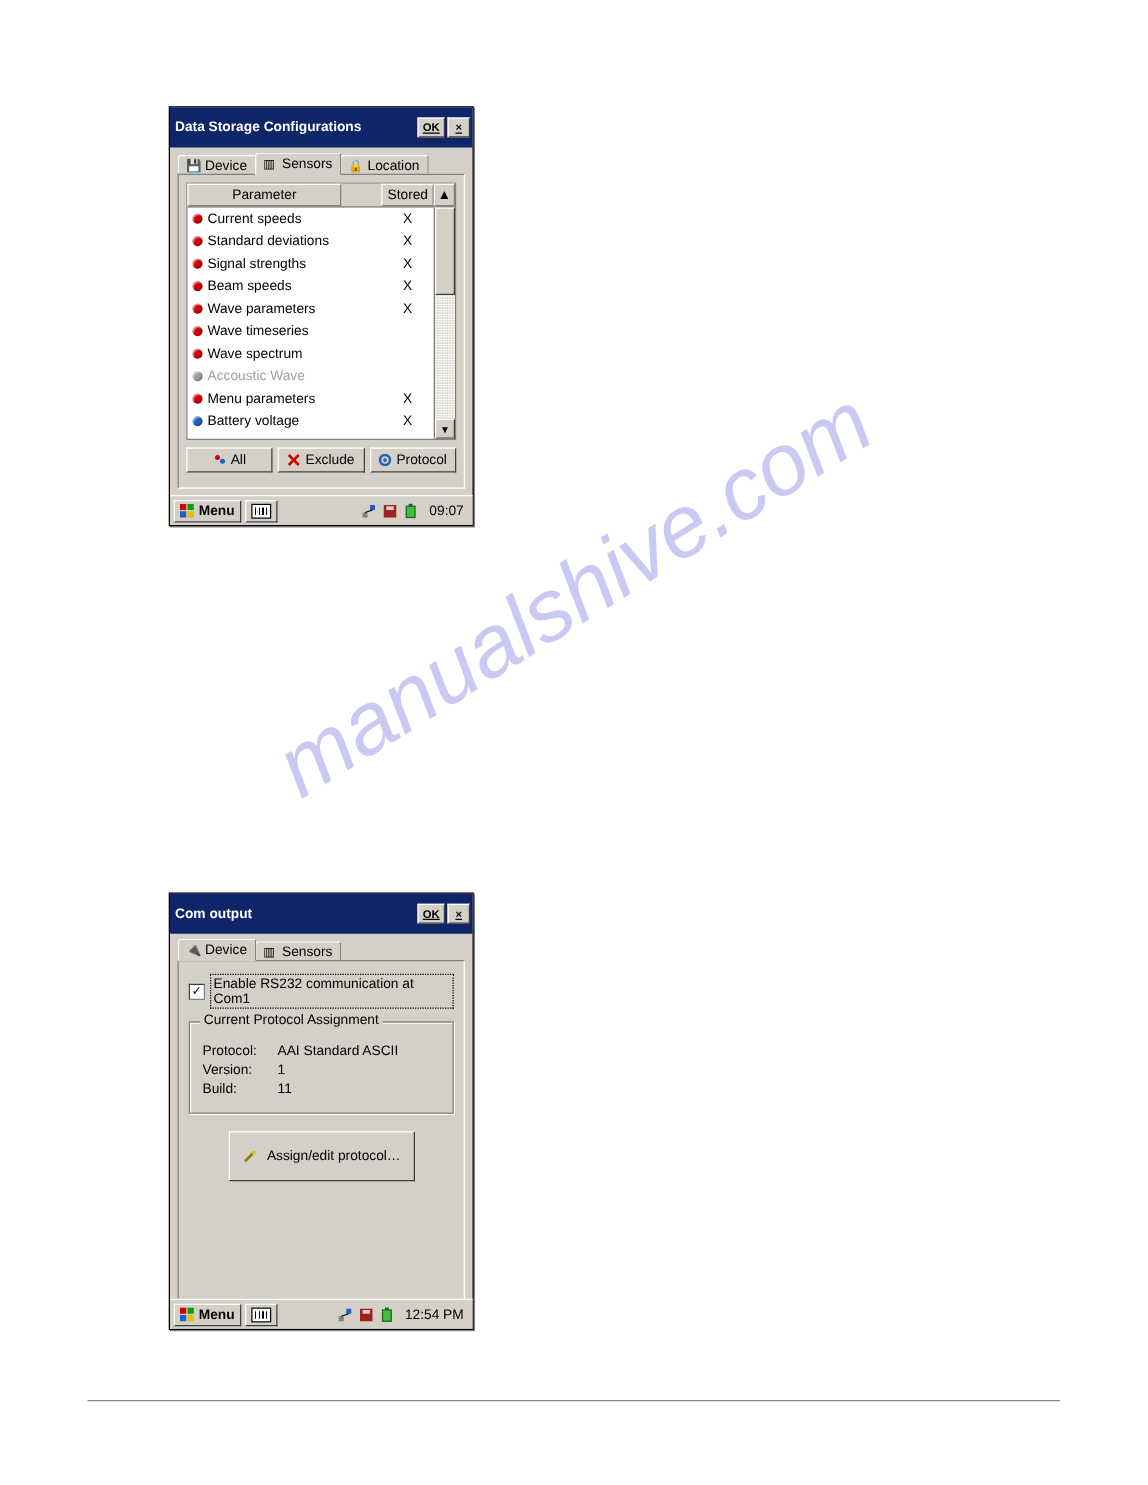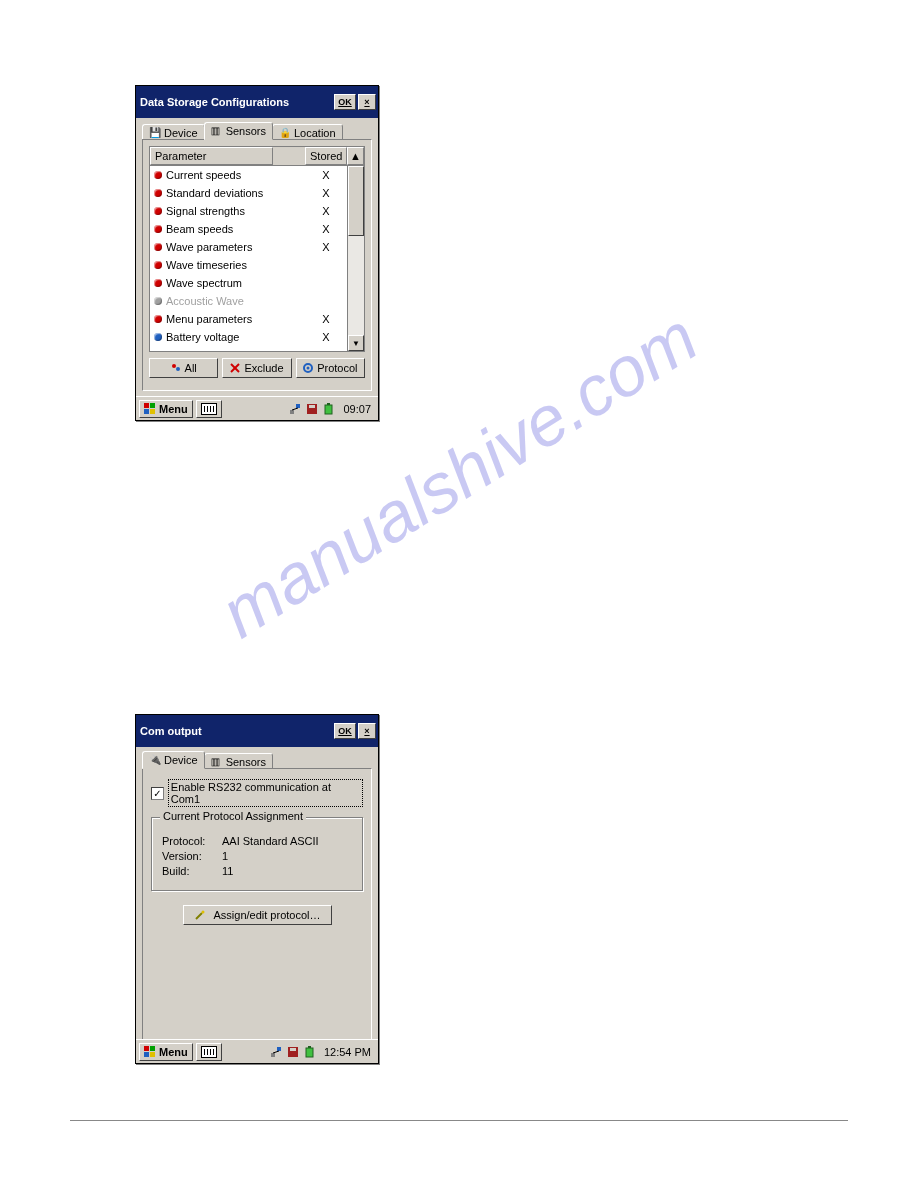--- a/index.html
+++ b/index.html
@@ -111,20 +111,21 @@
     border-bottom: 1px solid #808080;
     flex: 0 0 auto;
   }
   .th {
     padding: 2px 4px;
     border: 1px solid #fff;
     border-right-color: #808080;
     border-bottom-color: #808080;
     font-size: 11px;
     cursor: pointer;
+    text-align: center;
   }
   .th.param { flex: 1; }
   .th.stored { width: 42px; text-align: left; margin-left: 32px; }
   .th.scroll { width: 17px; text-align: center; display:flex; align-items:center; justify-content:center; }
   .tbody-wrap { flex: 1; display: flex; overflow: hidden; }
   .tbody { flex: 1; overflow: hidden; }
   .trow {
     display: flex;
     align-items: center;
     height: 18px;
@@ -233,21 +234,21 @@
     background: #d4d0c8;
     padding: 0 3px;
     font-size: 11px;
   }
   .kv { display:flex; font-size:11px; margin: 3px 0; }
   .kv .k { width: 60px; }
   .assignbtn-wrap { display:flex; justify-content:center; margin-top: 14px; }
   .assignbtn {
     border: 1px solid #fff;
     border-right-color:#404040; border-bottom-color:#404040;
-    padding: 3px 10px;
+    padding: 13px 10px;
     display:flex; align-items:center; gap:8px;
     cursor:pointer; font-size:11px;
   }
   hr.footer { position:absolute; top:1114px; left:70px; right:70px; border:none; border-top:1px solid #888; }
 </style>
 </head>
 <body>
 
 <div class="watermark">manualshive.com</div>
 

